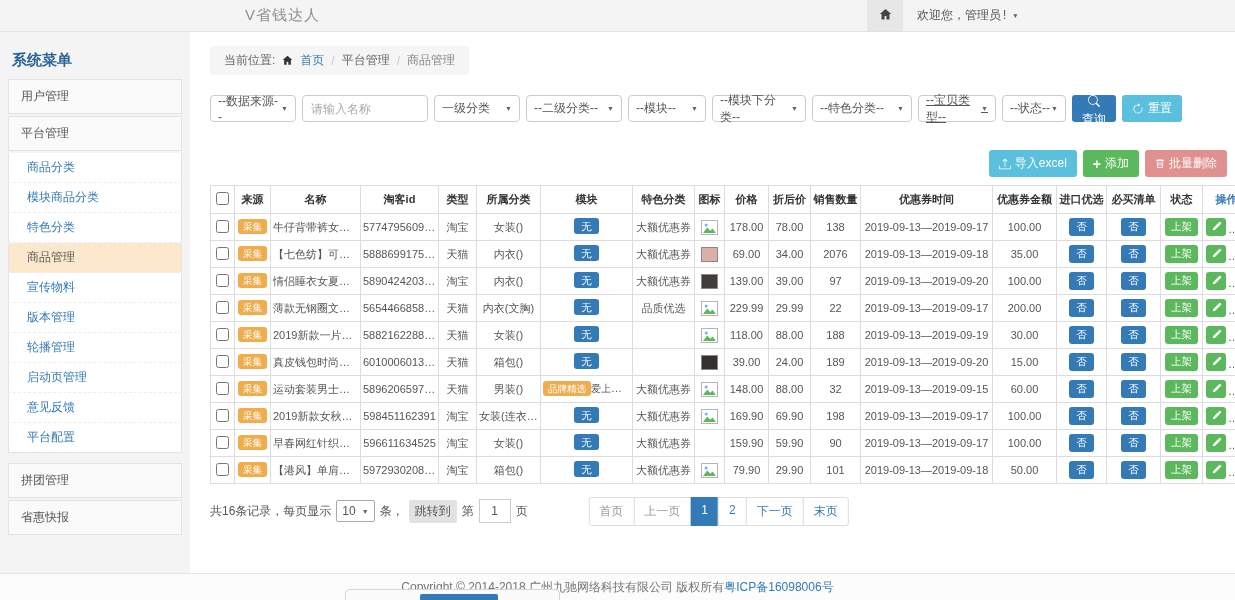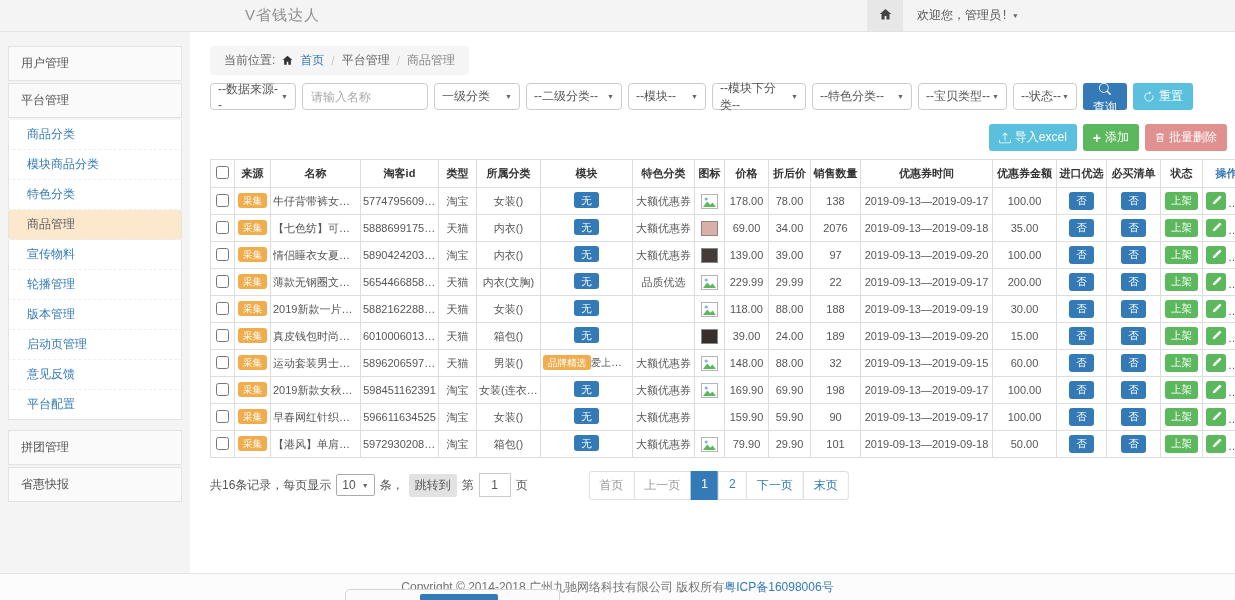--- a/index.html
+++ b/index.html
@@ -31,32 +31,32 @@
   .content { flex: 1; min-width: 0; padding: 14px 8px 0 20px; }
 
   
   .breadcrumb { display: inline-flex; align-items: center; gap: 7px; background: #f5f5f5; border-radius: 4px; padding: 6px 14px; color: #666; }
   .bc-home-icon { color: #333; display: inline-flex; }
   .bc-home { color: #337ab7; cursor: pointer; }
   .bc-sep { color: #ccc; }
   .bc-current { color: #888; }
 
   
-  .filter-bar { margin-top: 8px; display: flex; align-items: center; gap: 6px; }
+  .filter-bar { margin-top: 20px; display: flex; align-items: center; gap: 6px; }
   #filter-controls { display: flex; align-items: center; gap: 6px; }
   .f-select { height: 27px; border: 1px solid #ccc; border-radius: 4px; background: #fff; display: flex; align-items: center; justify-content: space-between; padding: 0 7px; color: #555; cursor: pointer; }
   .f-input { height: 27px; width: 126px; border: 1px solid #ccc; border-radius: 4px; padding: 0 8px; color: #555; font-family: inherit; font-size: 12px; }
   .f-input::placeholder { color: #aaa; }
   .btn { height: 27px; border: none; border-radius: 3px; color: #fff; font-size: 12px; font-family: inherit; display: inline-flex; align-items: center; gap: 4px; padding: 0 10px; cursor: pointer; }
   .btn .ico { display: inline-flex; }
   .btn-query { background: #337ab7; flex-direction: column; }
   .btn-reset { background: #5bc0de; }
 
   
-  .toolbar { margin-top: 14px; display: flex; justify-content: flex-end; gap: 6px; }
+  .toolbar { margin-top: 28px; display: flex; justify-content: flex-end; gap: 6px; }
   .btn-import { background: #5bc0de; }
   .btn-add { background: #5cb85c; }
   .btn-add .plus { font-size: 14px; font-weight: bold; }
   .btn-batch { background: #e0908e; }
 
   
   .data-table { width: 100%; border-collapse: collapse; table-layout: fixed; margin-top: 8px; }
   .data-table th, .data-table td { border: 1px solid #ddd; text-align: center; padding: 3px 2px; overflow: hidden; white-space: nowrap; text-overflow: ellipsis; }
   .data-table th { color: #333; font-weight: bold; font-size: 11px; padding: 6px 2px; }
   .data-table td { color: #555; font-size: 11px; height: 27px; }
@@ -107,30 +107,31 @@
     </div>
     <div class="welcome">
       <span>欢迎您，管理员!</span>
       <span class="caret-sm">▼</span>
     </div>
   </div>
 </div>
 
 <div class="page">
   <aside class="sidebar">
+    <div class="sidebar-title">系统菜单</div>
     <div id="sidebar-menu">
         <div class="menu-item top">用户管理</div>
         <div class="menu-item top">平台管理</div>
         <div class="menu-item sub sub-first">商品分类</div>
         <div class="menu-item sub">模块商品分类</div>
         <div class="menu-item sub">特色分类</div>
         <div class="menu-item sub active">商品管理</div>
         <div class="menu-item sub">宣传物料</div>
+        <div class="menu-item sub">版本管理</div>
         <div class="menu-item sub">轮播管理</div>
-        <div class="menu-item sub">版本管理</div>
         <div class="menu-item sub">启动页管理</div>
         <div class="menu-item sub">意见反馈</div>
         <div class="menu-item sub sub-last">平台配置</div>
         <div class="menu-item top">拼团管理</div>
         <div class="menu-item top">省惠快报</div>
       </div>
   </aside>
 
   <main class="content">
     <div class="breadcrumb">
@@ -167,21 +168,21 @@
             <span class="caret-sm">▼</span>
           </div>
           <div class="f-select" style="width: 94px;">
             <span>--模块下分类--</span>
             <span class="caret-sm">▼</span>
           </div>
           <div class="f-select" style="width: 100px;">
             <span>--特色分类--</span>
             <span class="caret-sm">▼</span>
           </div>
-          <div class="f-select" style="width: 89px;">
+          <div class="f-select" style="width: 78px; text-decoration: underline;">
             <span>--宝贝类型--</span>
             <span class="caret-sm">▼</span>
           </div>
           <div class="f-select" style="width: 64px;">
             <span>--状态--</span>
             <span class="caret-sm">▼</span>
           </div>
         </div>
       <button class="btn btn-query">
         <span class="ico">

